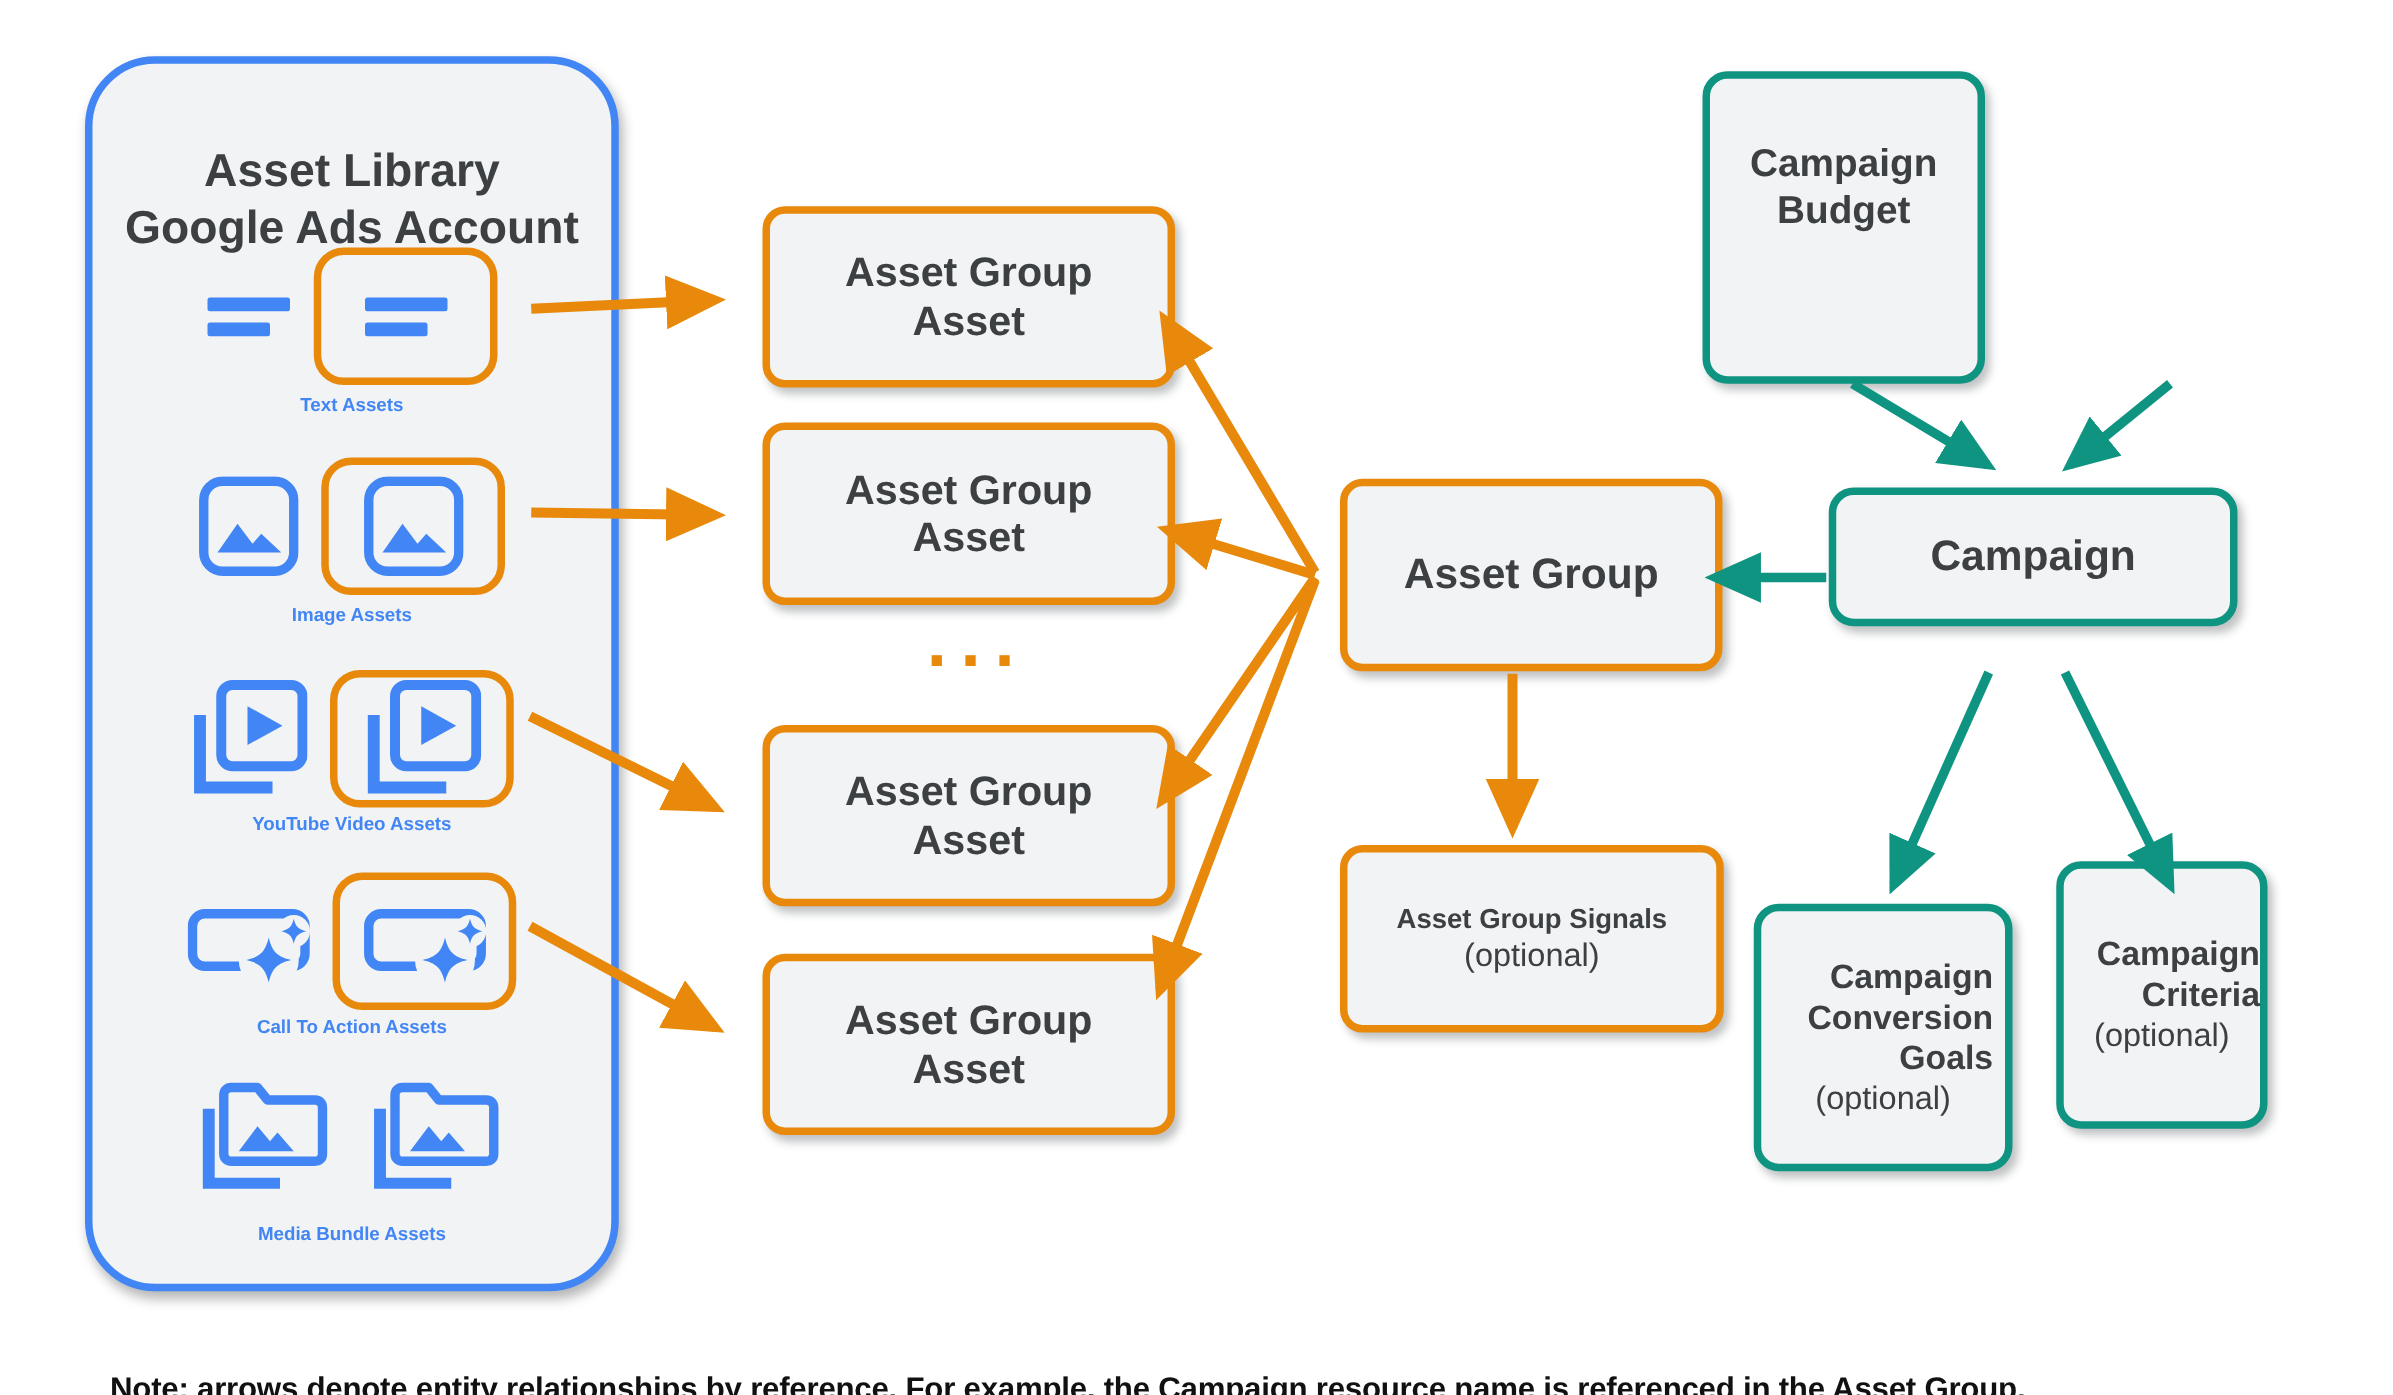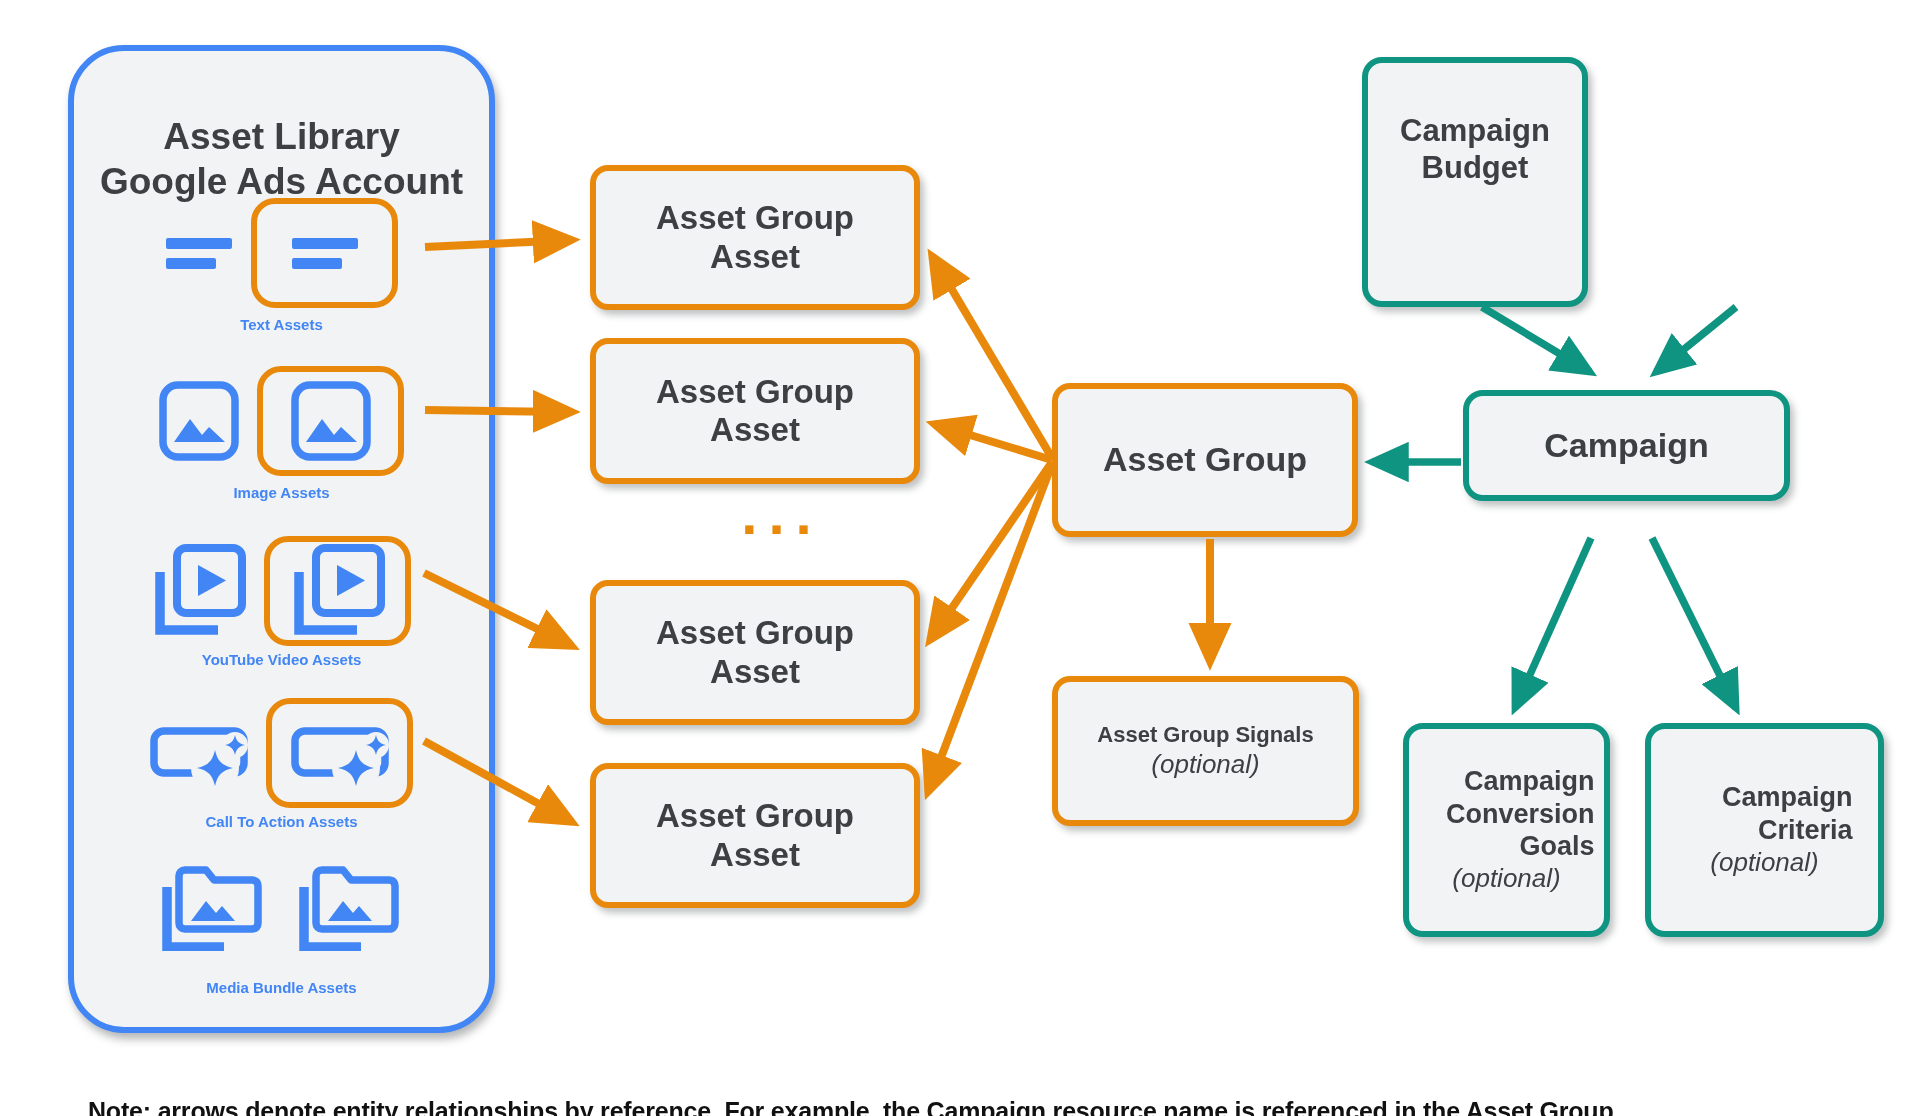--- a/index.html
+++ b/index.html
@@ -21,29 +21,29 @@
                 border:6px solid #E8890B;border-radius:24px;box-sizing:border-box;}
   .i-text{width:68px;height:34px;}
   .i-image{width:80px;height:80px;}
   .i-video{width:94px;height:94px;}
   .i-cta{width:98px;height:66px;}
   .i-folder{width:106px;height:90px;}
   
   .box{position:absolute;background:#F1F3F4;display:flex;flex-direction:column;align-items:center;
        justify-content:center;text-align:center;box-sizing:border-box;color:#3C4043;
        box-shadow:4px 5px 7px rgba(60,64,67,.32);}
-  .box.orange{border:6px solid #E8890B;border-radius:18px;}
+  .box.orange{border:6px solid #E8890B;border-radius:18px;margin-left:20px;}
   .box.teal{border:6px solid #109482;border-radius:20px;}
   .t-xl{font-size:34px;font-weight:bold;line-height:1.16;}
   .t-lg{font-size:33px;font-weight:bold;line-height:1.16;max-width:270px;}
   .t-md{font-size:31px;font-weight:bold;line-height:1.18;max-width:190px;}
   .t-sm{font-size:22px;font-weight:bold;line-height:1.18;max-width:230px;}
   .t-xs{font-size:27px;font-weight:bold;line-height:1.2;max-width:176px;text-align:right;}
   .t-sub{font-size:26px;font-weight:normal;line-height:1.25;max-width:152px;}
-  .t-opt{font-size:26px;font-style:italic;font-weight:normal;line-height:1.25;}
+  .t-opt{font-size:26px;font-weight:normal;line-height:1.25;}
   .dots{position:absolute;left:712px;top:492px;width:140px;text-align:center;font-weight:bold;
         font-size:58px;line-height:44px;letter-spacing:11px;color:#E8890B;
         font-family:"Liberation Sans","DejaVu Sans",sans-serif;}
   
   .arrows{position:absolute;left:0;top:0;width:1914px;height:1116px;pointer-events:none;z-index:6;}
   
   .note{position:absolute;left:88px;top:1072px;width:1700px;font-size:25px;font-weight:bold;
         color:#111111;letter-spacing:-0.2px;}
 </style>
 </head>
@@ -183,21 +183,21 @@
   <div class="box teal" style="left:1362px;top:57px;width:226px;height:250px;padding-bottom:64px">
     <span class="t-md">Campaign Budget</span>
   </div>
   <div class="box teal" style="left:1463px;top:390px;width:327px;height:111px">
     <span class="t-xl">Campaign</span>
   </div>
   <div class="box teal" style="left:1403px;top:723px;width:207px;height:214px">
     <span class="t-xs">Campaign Conversion Goals</span>
     <span class="t-opt">(optional)</span>
   </div>
-  <div class="box teal" style="left:1645px;top:723px;width:239px;height:214px;">
+  <div class="box teal" style="left:1645px;top:689px;width:169px;height:214px;">
     <span class="t-xs">Campaign Criteria</span>
     <span class="t-opt">(optional)</span>
   </div>
 
   <svg class="arrows" viewBox="0 0 1914 1116">
     <defs>
       <marker id="mOr" markerUnits="strokeWidth" markerWidth="6" markerHeight="5.4" refX="4.9" refY="2.7" orient="auto">
         <path d="M0 0 L6 2.7 L0 5.4 Z" fill="#E8890B"></path>
       </marker>
       <marker id="mTe" markerUnits="strokeWidth" markerWidth="6" markerHeight="5.4" refX="4.9" refY="2.7" orient="auto">

